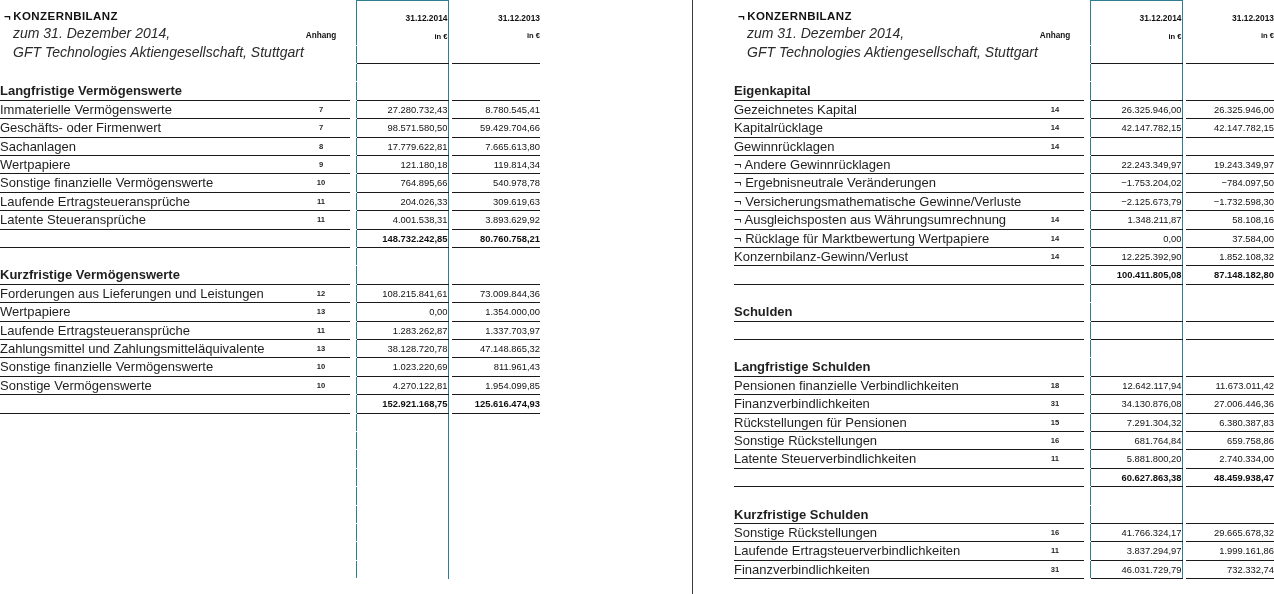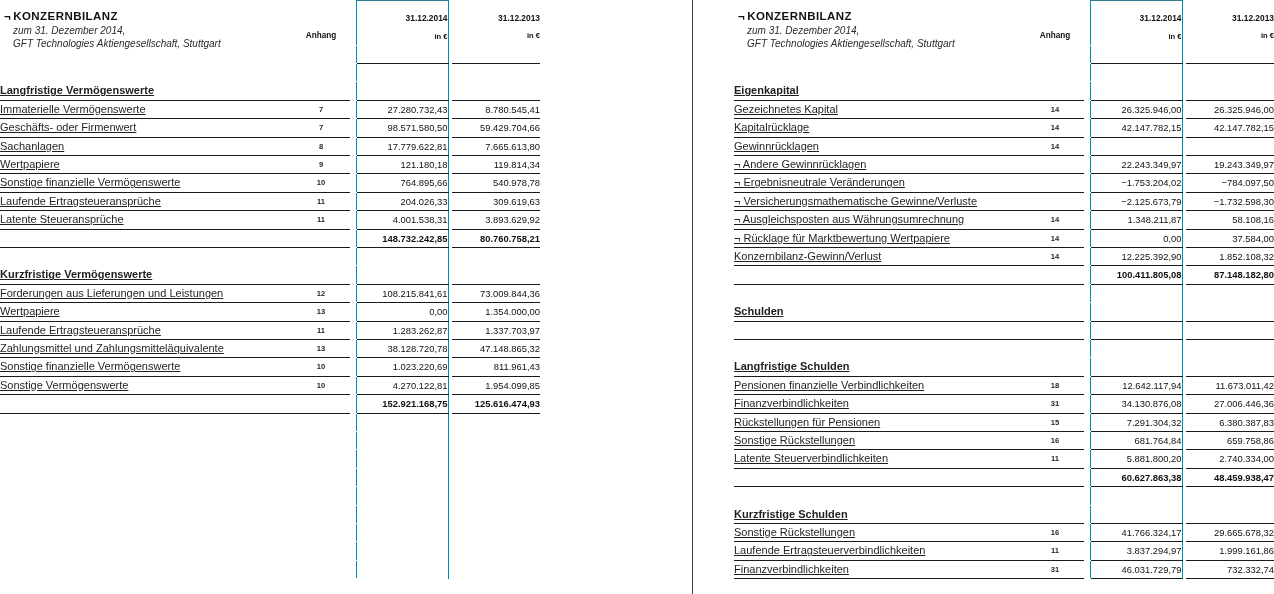--- a/index.html
+++ b/index.html
@@ -52,21 +52,21 @@
     font-weight: bold;
     letter-spacing: 0.45px;
     color: #111111;
     white-space: nowrap;
   }
   .doc-title .bullet {
     font-weight: bold;
     margin-right: 2px;
   }
   .doc-sub {
-    font-size: 10px;
+    font-size: 14px;
     font-style: italic;
     color: #2b2b2b;
     white-space: nowrap;
     padding-left: 9px;
   }
 
   
   table.balance {
     position: absolute;
     top: 0;
@@ -87,25 +87,24 @@
   col.c-note    { width: 58px;  }
   col.c-gap1    { width: 6px;   }
   col.c-cur     { width: 92px;  }
   col.c-gap2    { width: 4px;   }
   col.c-prev    { width: 88px;  }
 
   
   .lbl {
     padding-left: 3px;
     padding-right: 6px;
-    font-size: 11px;
+    font-size: 13px;
     color: #1f1f1f;
     white-space: nowrap;
     overflow: hidden;
-    text-decoration: underline;
   }
   .lbl.section { font-weight: bold; }
 
   .note {
     text-align: center;
     font-size: 7.6px;
     font-weight: bold;
     color: #1f1f1f;
   }
   .num {

